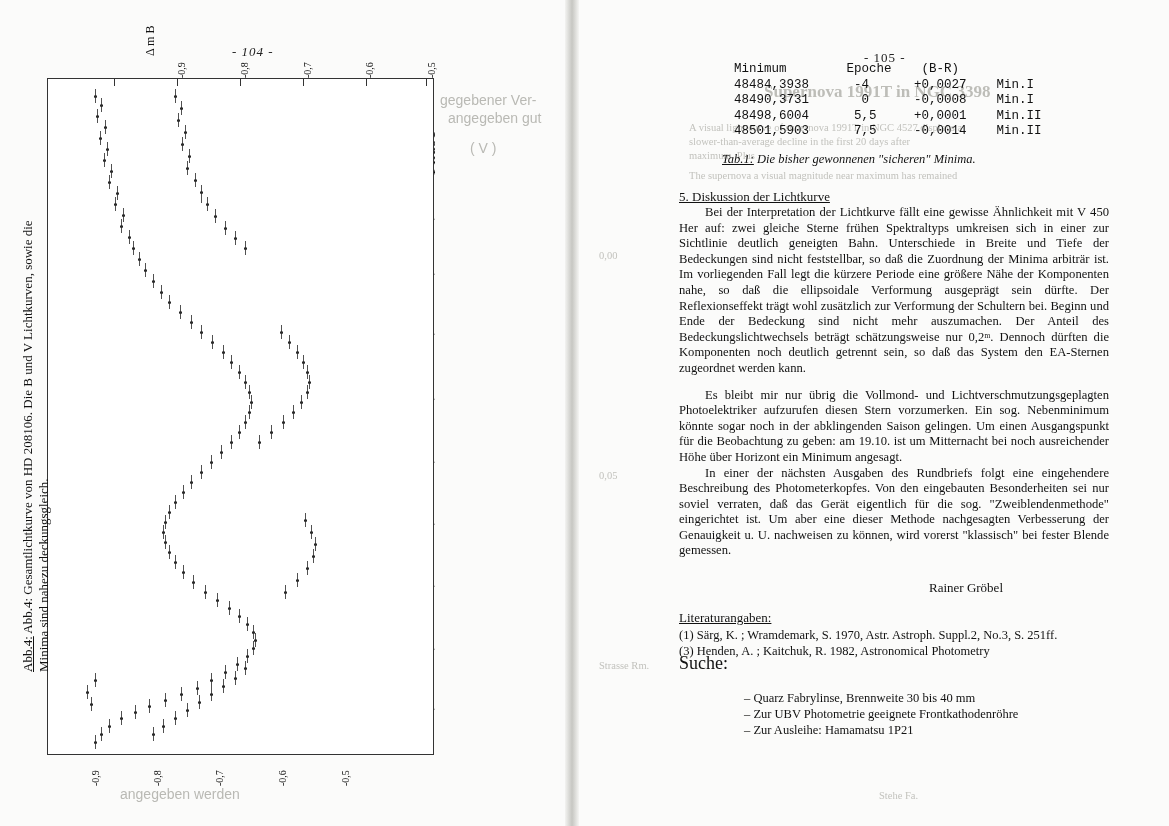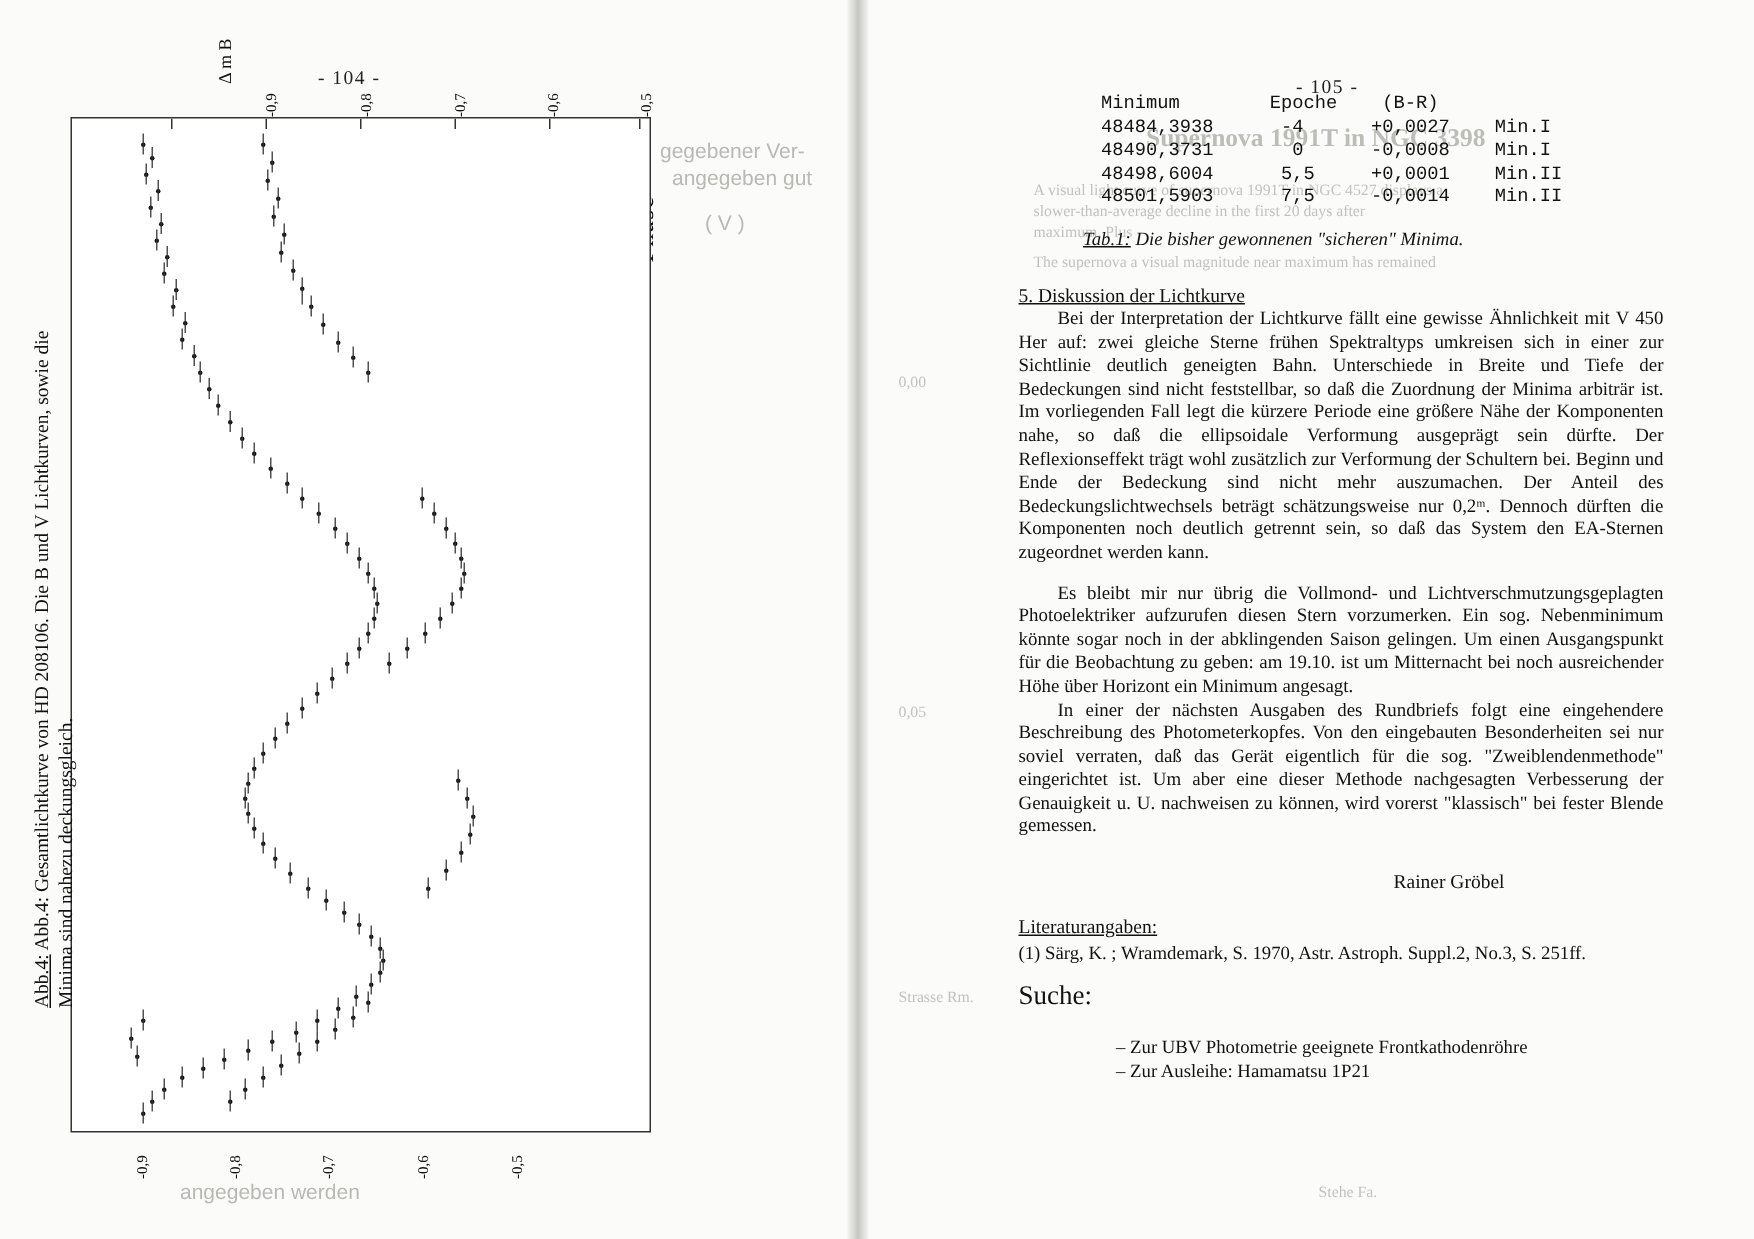--- a/index.html
+++ b/index.html
@@ -150,21 +150,21 @@
   }
 </style>
 </head>
 <body>
 
 <div class="scan"></div>
 <div class="gutter"></div>
 
 <div class="page page-left">
 
-  <div class="pagenum" style="left:212px;top:44px;">- 104 -</div>
+  <div class="pagenum" style="left:232px;top:44px;font-style:italic;">- 104 -</div>
 
   <div class="ghost" style="left:60px;top:86px;">Der Beobachter</div>
   <div class="ghost" style="left:440px;top:92px;">gegebener Ver-</div>
   <div class="ghost" style="left:448px;top:110px;">angegeben gut</div>
   <div class="ghost" style="left:470px;top:140px;">( V )</div>
   <div class="ghost" style="left:62px;top:318px;">Abb. 2 Dokumentation</div>
   <div class="ghost" style="left:62px;top:400px;">vorliegen</div>
   <div class="ghost" style="left:62px;top:470px;">nicht mehr</div>
   <div class="ghost" style="left:300px;top:640px;">deckungsgleich</div>
   <div class="ghost" style="left:70px;top:690px;">sehr gute</div>
@@ -478,20 +478,22 @@
     <p style="height:11px;"></p>
     <p class="ind">Es bleibt mir nur übrig die Vollmond- und Lichtverschmutzungsgeplagten Photoelektriker aufzurufen diesen Stern vorzumerken. Ein sog. Nebenminimum könnte sogar noch in der abklingenden Saison gelingen. Um einen Ausgangspunkt für die Beobachtung zu geben: am 19.10. ist um Mitternacht bei noch ausreichender Höhe über Horizont ein Minimum angesagt.</p>
     <p class="ind">In einer der nächsten Ausgaben des Rundbriefs folgt eine eingehendere Beschreibung des Photometerkopfes. Von den eingebauten Besonderheiten sei nur soviel verraten, daß das Gerät eigentlich für die sog. "Zweiblendenmethode" eingerichtet ist. Um aber eine dieser Methode nachgesagten Verbesserung der Genauigkeit u. U. nachweisen zu können, wird vorerst "klassisch" bei fester Blende gemessen.</p>
   </div>
 
   <div class="sig">Rainer Gröbel</div>
 
   <div class="lit-head">Literaturangaben:</div>
   <div class="lit">
     <div>(1) Särg, K. ; Wramdemark, S.   1970, Astr. Astroph. Suppl.2, No.3, S. 251ff.</div>
+    <div>(3) Henden, A. ; Kaitchuk, R.   1982, Astronomical Photometry</div>
   </div>
 
   <div class="such-head">Suche:</div>
   <div class="such">
+    <div>– Quarz Fabrylinse, Brennweite 30 bis 40 mm</div>
     <div>– Zur UBV Photometrie geeignete Frontkathodenröhre</div>
     <div>– Zur Ausleihe: Hamamatsu 1P21</div>
   </div>
 </div>
 
 </body></html>

